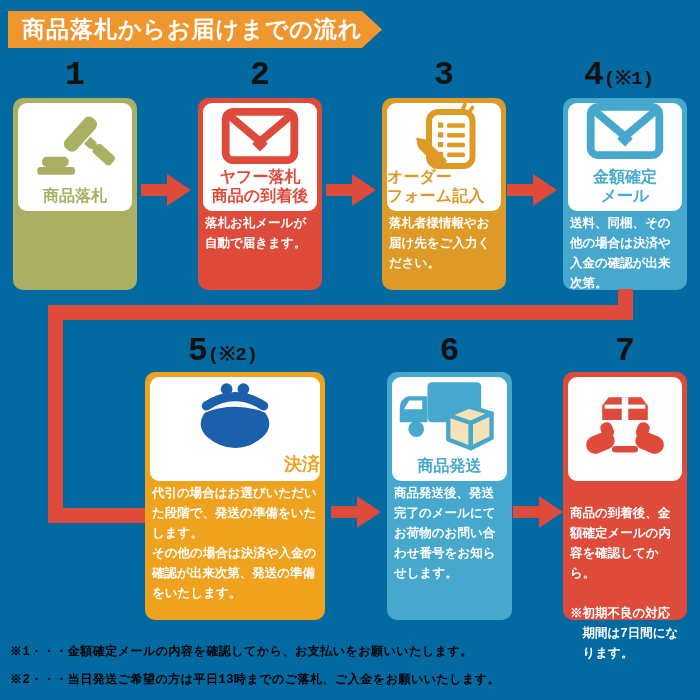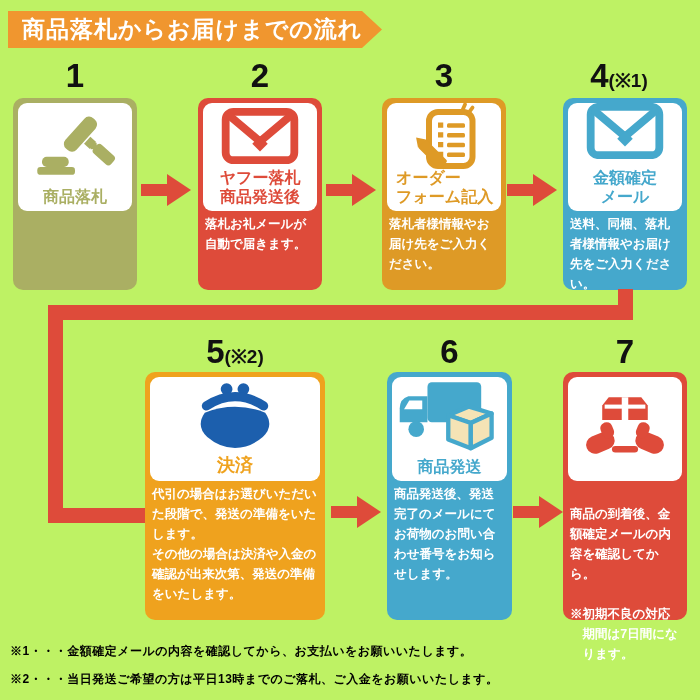--- a/index.html
+++ b/index.html
@@ -1,18 +1,18 @@
 <!DOCTYPE html>
 <html><head>
 <meta charset="utf-8">
 <style>
   html,body{margin:0;padding:0;background:#fff;}
   #canvas{
-    position:relative;width:700px;height:700px;background:#bef264;overflow:hidden;
-    font-family:Liberation Sans, sans-serif;
+    position:relative;width:700px;height:700px;background:#0369a1;overflow:hidden;
+    font-family:Liberation Mono, monospace;
   }
   
   .banner{
     position:absolute;left:8px;top:11px;width:374px;height:37px;
     display:flex;align-items:center;box-sizing:border-box;padding-left:14px;
     clip-path:polygon(0 0,calc(100% - 20px) 0,100% 50%,calc(100% - 20px) 100%,0 100%);
   }
   .banner span{color:#fff;font-size:23px;font-weight:bold;letter-spacing:1px;white-space:nowrap;}
   
   .step-num{position:absolute;height:40px;text-align:center;color:#111;font-weight:bold;font-size:33px;line-height:40px;}
@@ -26,21 +26,21 @@
     display:flex;flex-direction:column;
   }
   .row1 .card{height:108px;}
   .row2 .card{height:104px;}
   .icon-wrap{flex:1;display:flex;align-items:center;justify-content:center;overflow:hidden;}
   .card-label{
     text-align:center;font-weight:bold;font-size:16px;line-height:1.15;
     padding-bottom:5px;white-space:pre-line;
   }
   .card-label.big{font-size:18px;}
-  .card-label.align-left{text-align:left;padding-left:9px;}
+  .card-label.align-left{text-align:left;}
   .body{
     position:absolute;left:4px;right:4px;color:#fff;font-weight:bold;
     font-size:12.5px;line-height:1.6;white-space:pre-line;padding:0 3px;
   }
   .row1 .body{top:116px;}
   .row2 .body{top:112px;}
   .body p{margin:0;}
   .body p.hang{padding-left:1em;text-indent:-1em;}
   
   .arrow{position:absolute;width:50px;height:32px;}
@@ -90,21 +90,21 @@
   <div class="step-box row1" style="left: 198px; width: 124px; background-color: rgb(222, 75, 58);">
     <div class="card">
       <div class="icon-wrap">
         <svg class="tint" width="78" height="58" viewBox="0 0 100 74" style="color: rgb(222, 75, 58);">
           <rect x="6" y="6" width="88" height="62" rx="10" fill="none" stroke="currentColor" stroke-width="10"></rect>
           <path d="M12 12 L50 44 L88 12" fill="none" stroke="currentColor" stroke-width="10" stroke-linejoin="round" stroke-linecap="round"></path>
           <rect x="43" y="40" width="14" height="14" transform="rotate(45 50 47)" fill="currentColor"></rect>
         </svg>
       </div>
       <div class="card-label tint" style="color: rgb(222, 75, 58);">ヤフー落札
-商品発送後</div>
+商品の到着後</div>
     </div>
     <div class="body">落札お礼メールが自動で届きます。</div>
   </div>
 
   <div class="step-box row1" style="left: 382px; width: 124px; background-color: rgb(222, 154, 38);">
     <div class="card">
       <div class="icon-wrap">
         <svg class="tint" width="76" height="66" viewBox="0 0 100 88" style="overflow: visible; color: rgb(222, 154, 38);">
           <rect x="30" y="12" width="58" height="72" rx="12" fill="none" stroke="currentColor" stroke-width="8"></rect>
           <g fill="currentColor">
@@ -138,56 +138,56 @@
       <div class="icon-wrap">
         <svg class="tint" width="78" height="58" viewBox="0 0 100 74" style="color: rgb(69, 168, 204);">
           <rect x="6" y="6" width="88" height="62" rx="10" fill="none" stroke="currentColor" stroke-width="10"></rect>
           <path d="M12 12 L50 44 L88 12" fill="none" stroke="currentColor" stroke-width="10" stroke-linejoin="round" stroke-linecap="round"></path>
           <rect x="43" y="40" width="14" height="14" transform="rotate(45 50 47)" fill="currentColor"></rect>
         </svg>
       </div>
       <div class="card-label tint" style="color: rgb(69, 168, 204); margin-top: 10px;">金額確定
 メール</div>
     </div>
-    <div class="body">送料、同梱、落札者様情報やお届け先をご入力ください。</div>
+    <div class="body">送料、同梱、その他の場合は決済や入金の確認が出来次第。</div>
   </div>
 
   <div class="arrow" style="left:141px;top:174px">
       <div class="arrow-shaft flow-red" style="background-color: rgb(222, 75, 58);"></div>
       <div class="arrow-head" style="border-left-color: rgb(222, 75, 58);"></div>
     </div>
   <div class="arrow" style="left:326px;top:174px">
       <div class="arrow-shaft flow-red" style="background-color: rgb(222, 75, 58);"></div>
       <div class="arrow-head" style="border-left-color: rgb(222, 75, 58);"></div>
     </div>
   <div class="arrow" style="left:507px;top:174px">
       <div class="arrow-shaft flow-red" style="background-color: rgb(222, 75, 58);"></div>
       <div class="arrow-head" style="border-left-color: rgb(222, 75, 58);"></div>
     </div>
 
   <div class="seg flow-red" style="left: 618px; top: 289px; width: 15px; height: 31px; background-color: rgb(222, 75, 58);"></div>
   <div class="seg flow-red" style="left: 48px; top: 305px; width: 585px; height: 15px; background-color: rgb(222, 75, 58);"></div>
   <div class="seg flow-red" style="left: 48px; top: 305px; width: 15px; height: 218px; background-color: rgb(222, 75, 58);"></div>
   <div class="seg flow-red" style="left: 48px; top: 508px; width: 100px; height: 15px; background-color: rgb(222, 75, 58);"></div>
 
-  <div class="step-num" style="left:145px;width:180px;top:332px"><span>5</span><span class="num-note">(※2)</span></div>
+  <div class="step-num" style="left:133px;width:180px;top:332px"><span>5</span><span class="num-note">(※2)</span></div>
   <div class="step-num" style="left:387px;width:125px;top:332px"><span>6</span><span class="num-note"></span></div>
   <div class="step-num" style="left:563px;width:124px;top:332px"><span>7</span><span class="num-note"></span></div>
 
   <div class="step-box row2" style="left: 145px; width: 180px; background-color: rgb(239, 162, 30);">
     <div class="card">
       <div class="icon-wrap">
         <svg class="purse-tint" width="84" height="72" viewBox="0 0 100 84" style="color: rgb(28, 95, 173);">
           <circle cx="40" cy="10" r="7" fill="currentColor"></circle>
           <circle cx="60" cy="10" r="7" fill="currentColor"></circle>
           <path d="M16 30 Q50 8 84 30" fill="none" stroke="currentColor" stroke-width="11" stroke-linecap="round"></path>
           <path d="M14 38 Q50 24 86 38 Q97 54 83 67 Q68 80 50 80 Q32 80 17 67 Q3 54 14 38 Z" fill="currentColor"></path>
         </svg>
       </div>
-      <div class="card-label tint big" style="color: rgb(239, 162, 30);">決済</div>
+      <div class="card-label tint big" style="color: rgb(239, 162, 30); text-align: right;">決済</div>
     </div>
     <div class="body">代引の場合はお選びいただいた段階で、発送の準備をいたします。
 その他の場合は決済や入金の確認が出来次第、発送の準備をいたします。</div>
   </div>
 
   <div class="step-box row2" style="left: 387px; width: 125px; background-color: rgb(69, 168, 204);">
     <div class="card">
       <div class="icon-wrap">
         <svg class="tint" width="104" height="80" viewBox="0 0 120 92" style="color: rgb(69, 168, 204);">
           <rect x="34" y="6" width="62" height="46" rx="5" fill="currentColor"></rect>

